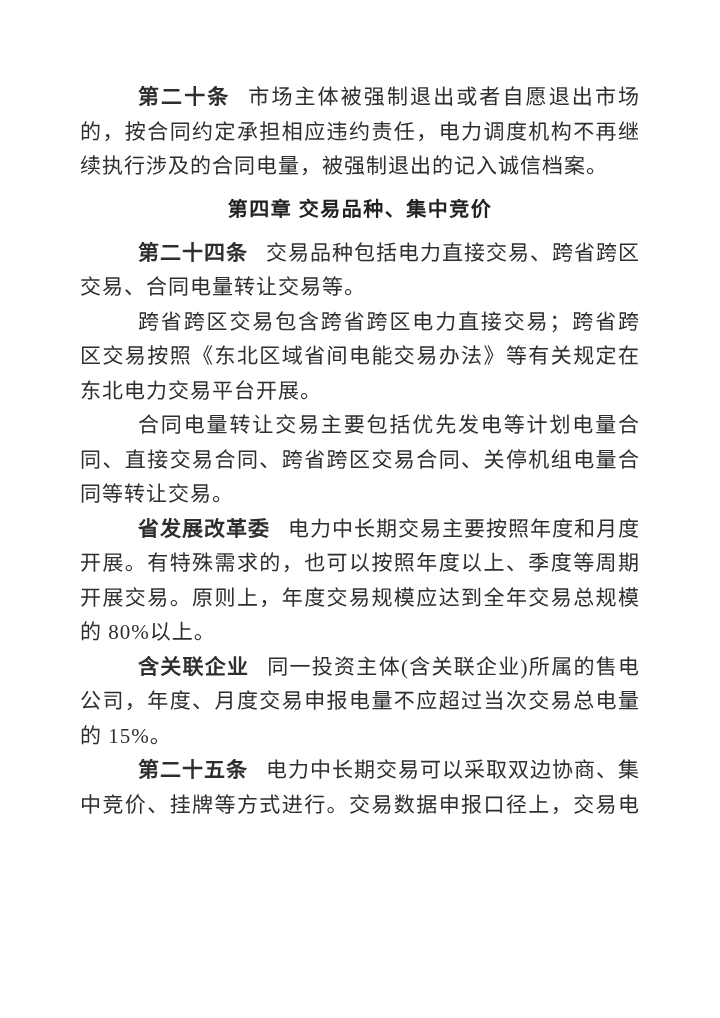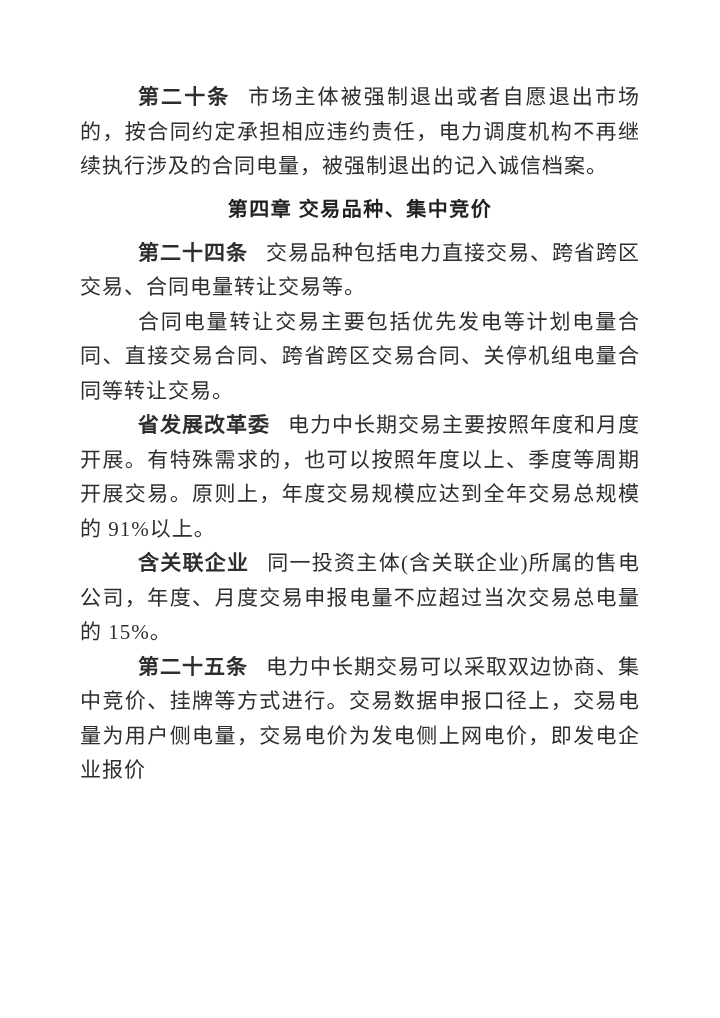--- a/index.html
+++ b/index.html
@@ -76,24 +76,25 @@
 
   <div class="doc">
 
     <p><span class="num">第二十条</span><span>市场主体被强制退出或者自愿退出市场的，按合同约定承担相应违约责任，电力调度机构不再继续执行涉及的合同电量，被强制退出的记入诚信档案。</span></p>
 
 
     <h2>第四章 交易品种、集中竞价</h2>
 
     <p><span class="num">第二十四条</span><span>交易品种包括电力直接交易、跨省跨区交易、合同电量转让交易等。</span></p>
 
+    <p>跨省跨区交易包含跨省跨区电力直接交易；跨省跨区交易按照《东北区域省间电能交易办法》等有关规定在东北电力交易平台开展。</p>
 
     <p>合同电量转让交易主要包括优先发电等计划电量合同、直接交易合同、跨省跨区交易合同、关停机组电量合同等转让交易。</p>
 
-    <p><span class="num">省发展改革委</span><span>电力中长期交易主要按照年度和月度开展。有特殊需求的，也可以按照年度以上、季度等周期开展交易。原则上，年度交易规模应达到全年交易总规模的 91%以上。</span></p>
+    <p><span class="num">省发展改革委</span><span>电力中长期交易主要按照年度和月度开展。有特殊需求的，也可以按照年度以上、季度等周期开展交易。原则上，年度交易规模应达到全年交易总规模的 80%以上。</span></p>
 
     <p><span class="num">含关联企业</span><span>同一投资主体(含关联企业)所属的售电公司，年度、月度交易申报电量不应超过当次交易总电量的 15%。</span></p>
 
     <p><span class="num">第二十五条</span><span>电力中长期交易可以采取双边协商、集中竞价、挂牌等方式进行。交易数据申报口径上，交易电量为用户侧电量，交易电价为发电侧上网电价，即发电企业报价</span></p>
 
   </div>
 
   <div class="pagenum">8</div>
 
   <div class="watermark">

